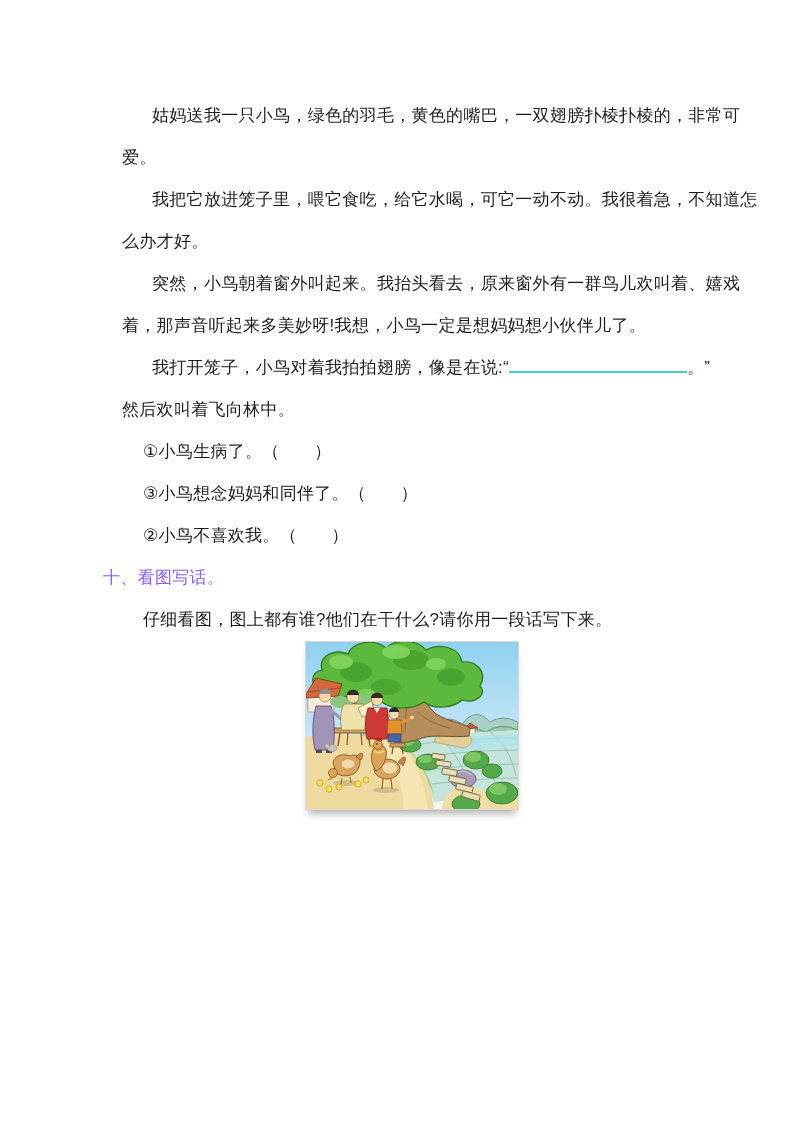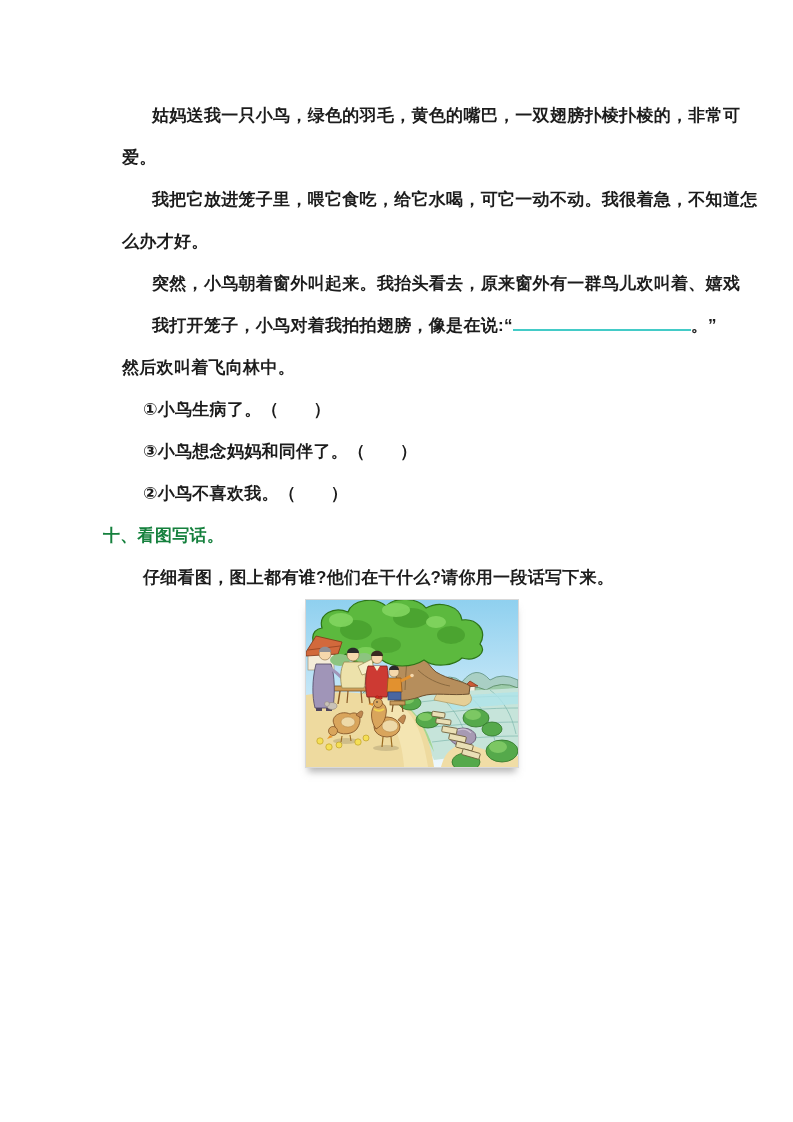--- a/index.html
+++ b/index.html
@@ -5,36 +5,35 @@
   html,body{margin:0;padding:0;}
   body{background:#ffffff;}
   .page{
     position:relative;
     width:793px;height:1122px;
     background:#ffffff;
     font-family:"Liberation Sans","DejaVu Sans",sans-serif;
     font-size:17px;
     color:#1c1c1c;
     overflow:hidden;
-    font-weight:bold;
   }
   .content{
     position:absolute;
     left:122px;top:95px;width:586px;
   }
   .line{
     height:42px;line-height:42px;
     white-space:nowrap;
     letter-spacing:0.3px;
   }
   .ind-p{padding-left:30px;}
   .ind-n{padding-left:21px;}
   .heading{
     margin-left:-19px;
-    color:#15803d;
+    color:#8b5cf6;
   }
   .blank{
     display:inline-block;
     width:178px;height:14px;
     border-bottom:2px solid #43cbc7;
     vertical-align:baseline;
   }
   .blank.small{width:34px;}
   .illustration-wrap{
     margin-left:183px;
@@ -50,20 +49,21 @@
 <body>
 
 <div class="page">
   <div class="content">
 
     <div class="line ind-p">姑妈送我一只小鸟，绿色的羽毛，黄色的嘴巴，一双翅膀扑棱扑棱的，非常可</div>
     <div class="line">爱。</div>
     <div class="line ind-p">我把它放进笼子里，喂它食吃，给它水喝，可它一动不动。我很着急，不知道怎</div>
     <div class="line">么办才好。</div>
     <div class="line ind-p">突然，小鸟朝着窗外叫起来。我抬头看去，原来窗外有一群鸟儿欢叫着、嬉戏</div>
+    <div class="line">着，那声音听起来多美妙呀!我想，小鸟一定是想妈妈想小伙伴儿了。</div>
     <div class="line ind-p">
       <span>我打开笼子，小鸟对着我拍拍翅膀，像是在说:“</span><span class="blank"></span><span>。”</span>
     </div>
     <div class="line">然后欢叫着飞向林中。</div>
 
     <div class="line ind-n">①小鸟生病了。（　　）</div>
     <div class="line ind-n">③小鸟想念妈妈和同伴了。（　　）</div>
     <div class="line ind-n">②小鸟不喜欢我。（　　）</div>
 
     <div class="line heading">十、看图写话。</div>

